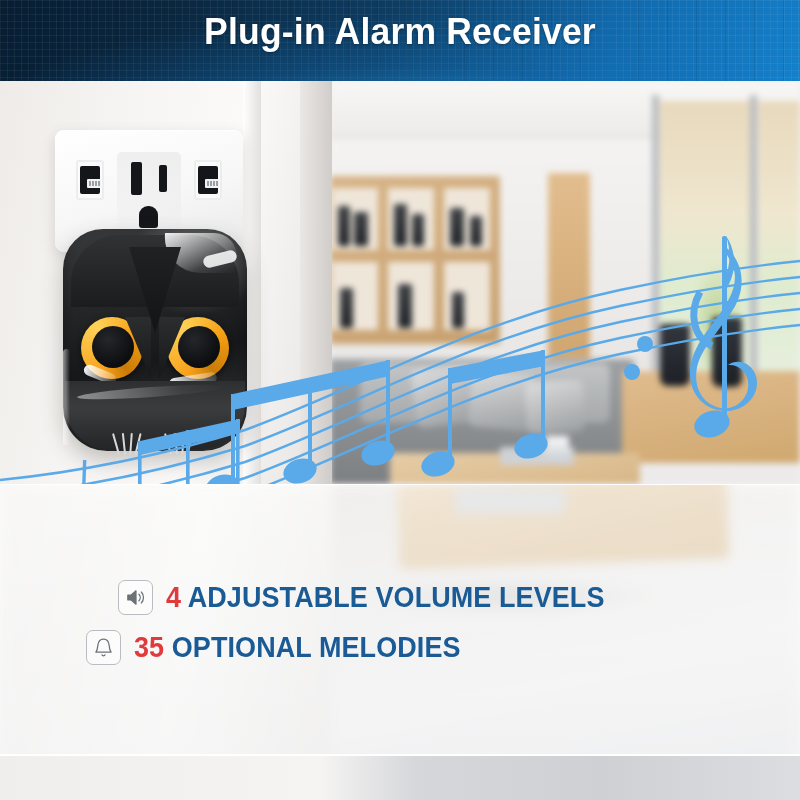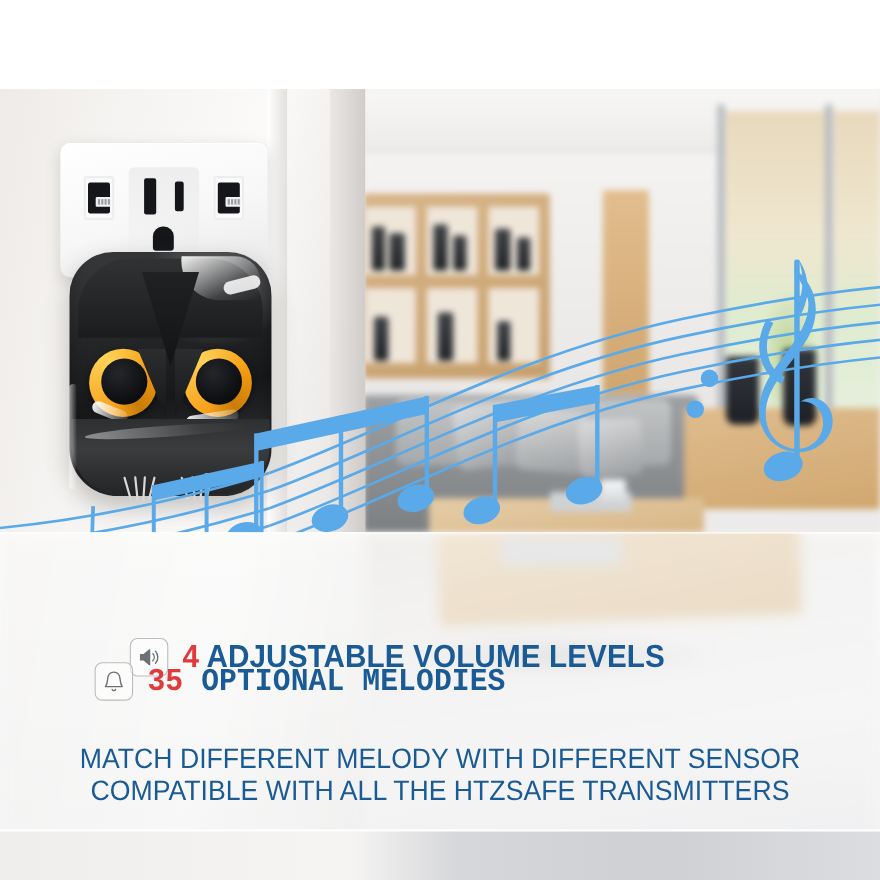--- a/index.html
+++ b/index.html
@@ -148,37 +148,42 @@
   .pp-shadow{position:absolute;left:360px;top:92px;width:300px;height:40px;
         background:radial-gradient(ellipse at 50% 50%,rgba(150,150,155,.45),rgba(150,150,155,0) 70%);}
   .divider-top{position:absolute;left:0;top:-1px;width:100%;height:2px;background:#ffffff;}
   .divider-bottom{position:absolute;left:0;top:270px;width:100%;height:2px;background:#ffffff;}
   .strip{position:absolute;left:0;top:272px;width:100%;height:44px;
         background:linear-gradient(90deg,#efeeec 0%,#f5f4f3 40%,#d6d7da 52%,#cfd0d4 75%,#dcdde0 100%);}
 
   .feature{position:absolute;display:flex;align-items:center;gap:13px;}
   .f1{left:86px;top:530px;}
   .f2{left:86px;top:580px;padding-left:32px;}
-  .f3{left:86px;top:602px;font-family:Liberation Mono, monospace;}
+  .f3{left:86px;top:630px;}
   .badge{width:33px;height:33px;border-radius:7px;border:1.6px solid #b9bcc0;
         background:rgba(255,255,255,.55);display:flex;align-items:center;justify-content:center;
         flex:0 0 auto;}
   .feat-text{font-size:29px;color:#1a5b96;font-weight:bold;white-space:nowrap;
         letter-spacing:.1px;transform:scaleX(.93);transform-origin:left center;}
   .num{color:#e03a3c;}
 
   .tagline{position:absolute;left:0;right:0;top:676px;text-align:center;
         color:#1a5b96;font-size:25.5px;line-height:1.14;white-space:nowrap;}
   .tagline div{transform:scaleX(.95);}
 </style>
 </head>
 <body>
 
 <div id="page">
 
+  <div class="banner">
+    <div class="banner-grid"></div>
+    <div class="banner-glow"></div>
+    <div class="banner-title">Plug-in Alarm Receiver</div>
+  </div>
 
   <div class="photo">
 
     <div class="room">
       <div class="r-ceiling"></div>
       <div class="r-ceiling-edge"></div>
       <div class="r-backwall"></div>
 
       <div class="r-shelf">
         <div class="r-shelf-inner" style="left:12px;top:12px;width:46px;height:62px;"></div>
@@ -385,18 +390,14 @@
   <div class="feature f3">
     <div class="badge">
       <svg width="23" height="23" viewBox="0 0 24 24" fill="none" stroke="#6c7176" stroke-width="1.3" stroke-linecap="round" stroke-linejoin="round">
         <path d="M12 3.2 c-3.7 0-5.6 3-5.9 6.6 -.25 3.2-.9 5.4-2 7.1 h15.8 c-1.1-1.7-1.75-3.9-2-7.1 C17.6 6.2 15.7 3.2 12 3.2 Z"></path>
         <path d="M10.4 19.6 a1.7 1.7 0 0 0 3.2 0"></path>
       </svg>
     </div>
     <div class="feat-text"><span></span><span class="num">35</span><span> OPTIONAL MELODIES</span></div>
   </div>
 
-  <div class="tagline">
-    <div>MATCH DIFFERENT MELODY WITH DIFFERENT SENSOR</div>
-    <div>COMPATIBLE WITH ALL THE HTZSAFE TRANSMITTERS</div>
-  </div>
 
 </div>
 
 </body></html>

